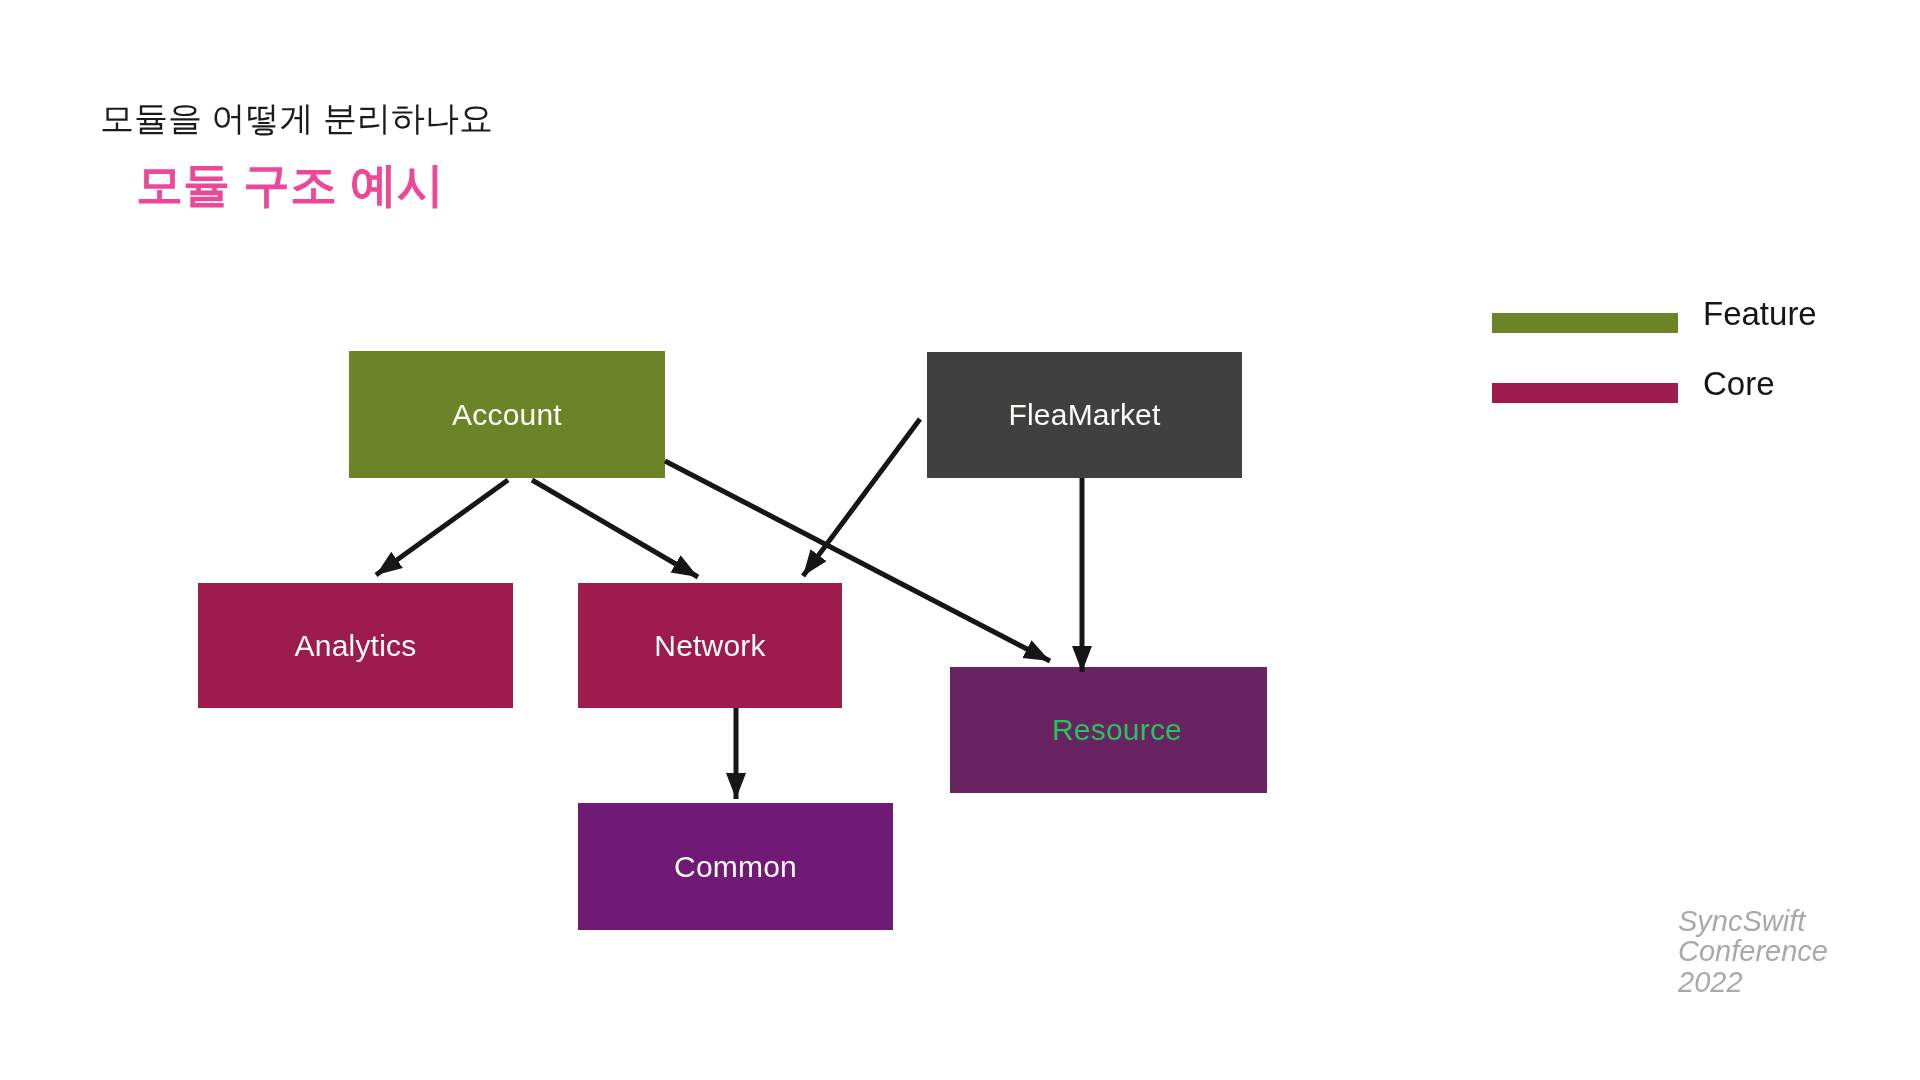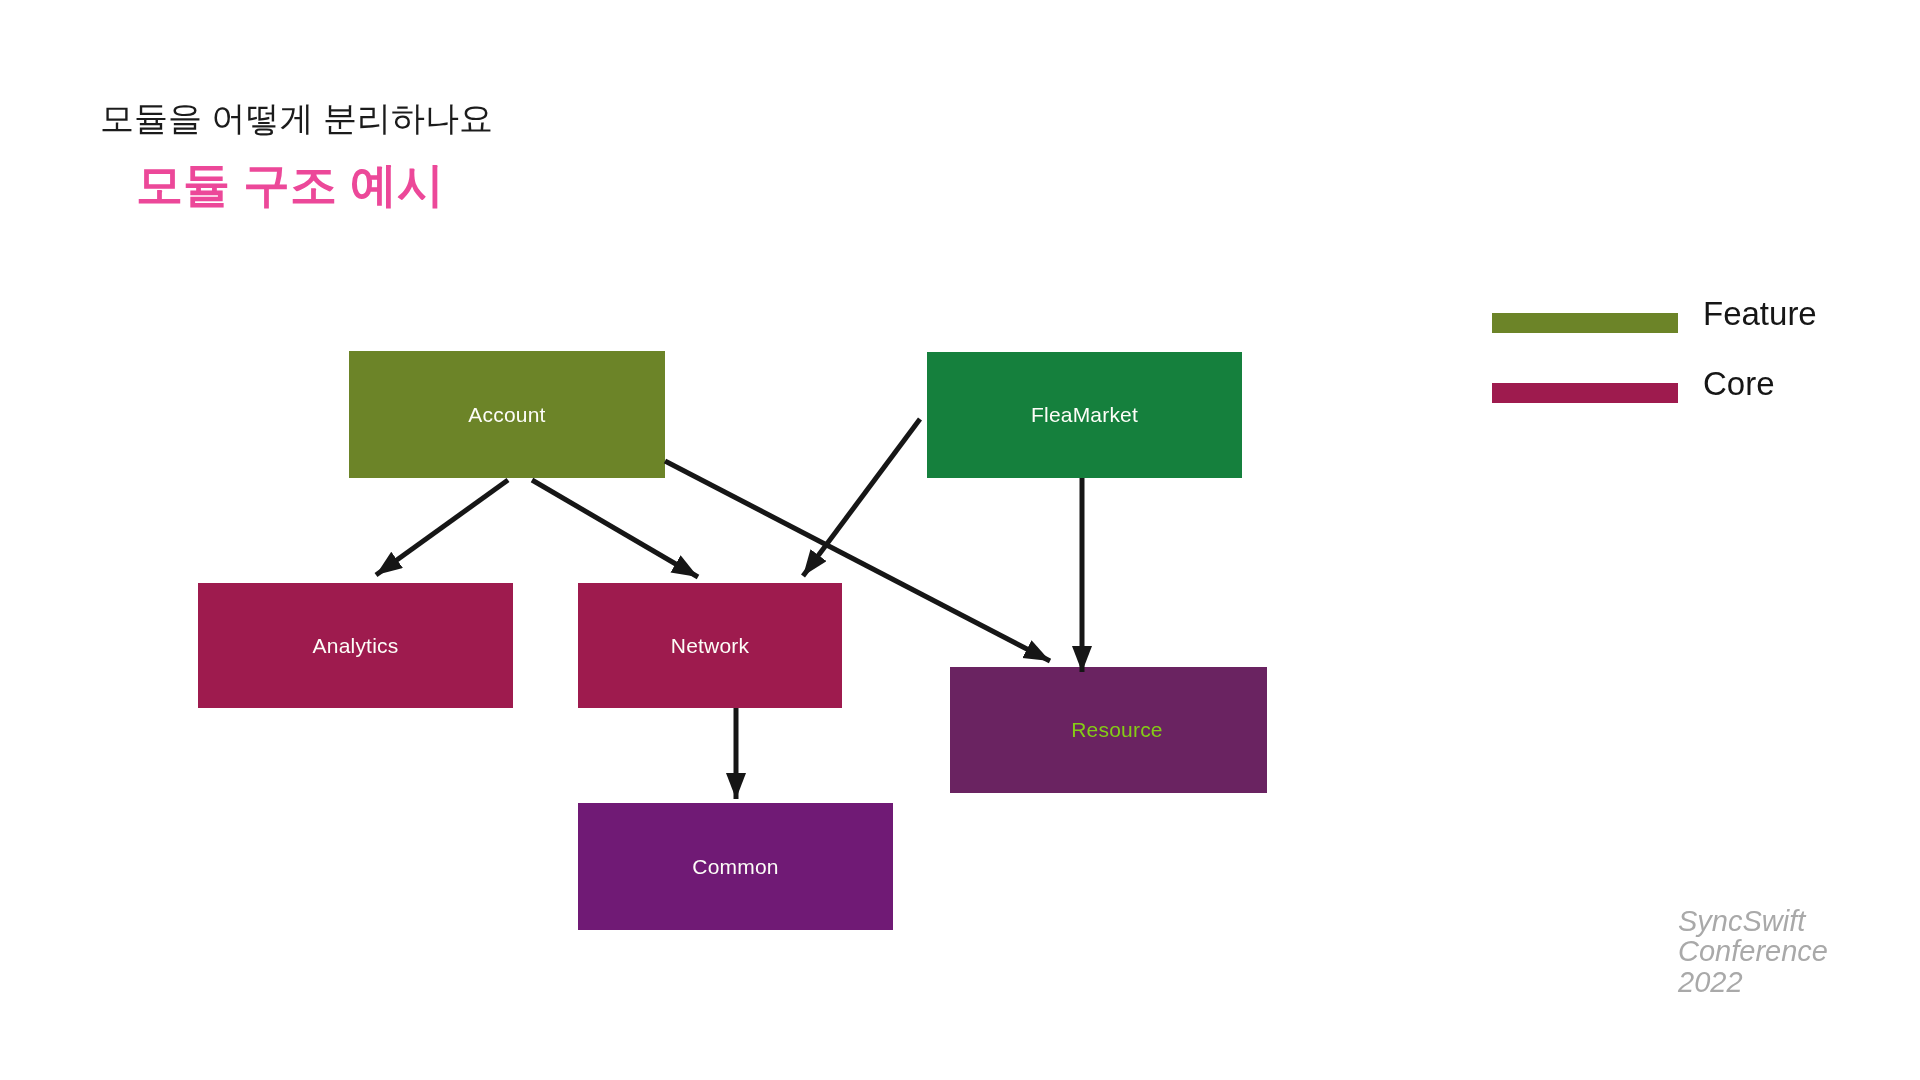--- a/index.html
+++ b/index.html
@@ -16,21 +16,21 @@
     position:absolute;left:100px;top:156px;
     font-size:47px;line-height:1.25;color:#ec4899;font-weight:700;white-space:nowrap;margin-left:36px;
   }
   .legend{position:absolute;left:1492px;top:263px;}
   .legend-row{display:flex;align-items:flex-end;height:70px;}
   .legend-swatch{width:186px;height:20px;display:inline-block;flex:0 0 auto;}
   .legend-label{margin-left:25px;font-size:33px;color:#161616;white-space:nowrap;}
   .node{
     position:absolute;display:flex;align-items:center;justify-content:center;
   }
-  .node-label{font-size:21px;color:#fdfdf8;letter-spacing:0.2px;white-space:nowrap;}
+  .node-label{font-size:30px;color:#fdfdf8;letter-spacing:0.2px;white-space:nowrap;}
   .edges-svg{position:absolute;left:0;top:0;width:1920px;height:1080px;pointer-events:none;}
   .watermark{
     position:absolute;left:1678px;top:906px;
     font-size:29px;line-height:1.05;color:#a9a9a9;font-weight:500;white-space:pre-line;
   }
 </style>
 </head>
 <body>
 
 <div class="slide">
@@ -45,31 +45,31 @@
     </div>
     <div class="legend-row">
       <span class="legend-swatch" style="background: rgb(158, 27, 78);"></span>
       <span class="legend-label">Core</span>
     </div>
   </div>
 
   <div class="node" style="left: 349px; top: 351px; width: 316px; height: 127px; background: rgb(108, 132, 40);">
     <span class="node-label" style="color: rgb(253, 253, 248);">Account</span>
   </div>
-  <div class="node" style="left: 927px; top: 352px; width: 315px; height: 126px; background: #15803d;">
+  <div class="node" style="left: 927px; top: 352px; width: 315px; height: 126px; background: #404040;">
     <span class="node-label" style="color: rgb(253, 253, 248);">FleaMarket</span>
   </div>
   <div class="node" style="left: 198px; top: 583px; width: 315px; height: 125px; background: rgb(158, 27, 78);">
     <span class="node-label" style="color: rgb(253, 253, 248);">Analytics</span>
   </div>
   <div class="node" style="left: 578px; top: 583px; width: 264px; height: 125px; background: rgb(158, 27, 78);">
     <span class="node-label" style="color: rgb(253, 253, 248);">Network</span>
   </div>
   <div class="node" style="left: 950px; top: 667px; width: 317px; height: 126px; background: rgb(106, 35, 97);">
-    <span class="node-label" style="color: #84cc16; margin-left: 17px;">Resource</span>
+    <span class="node-label" style="color: #22c55e; margin-left: 17px;">Resource</span>
   </div>
   <div class="node" style="left: 578px; top: 803px; width: 315px; height: 127px; background: #701a75;">
     <span class="node-label" style="color: rgb(253, 253, 248);">Common</span>
   </div>
 
   <svg class="edges-svg" id="edges-svg" viewBox="0 0 1920 1080" xmlns="http://www.w3.org/2000/svg">
     <defs>
       <marker id="arrow-head" markerUnits="userSpaceOnUse" markerWidth="28" markerHeight="22" refX="26" refY="10" orient="auto">
         <path id="arrow-head-path" d="M0,0 L26,10 L0,20 Z" fill="#161616"></path>
       </marker>

